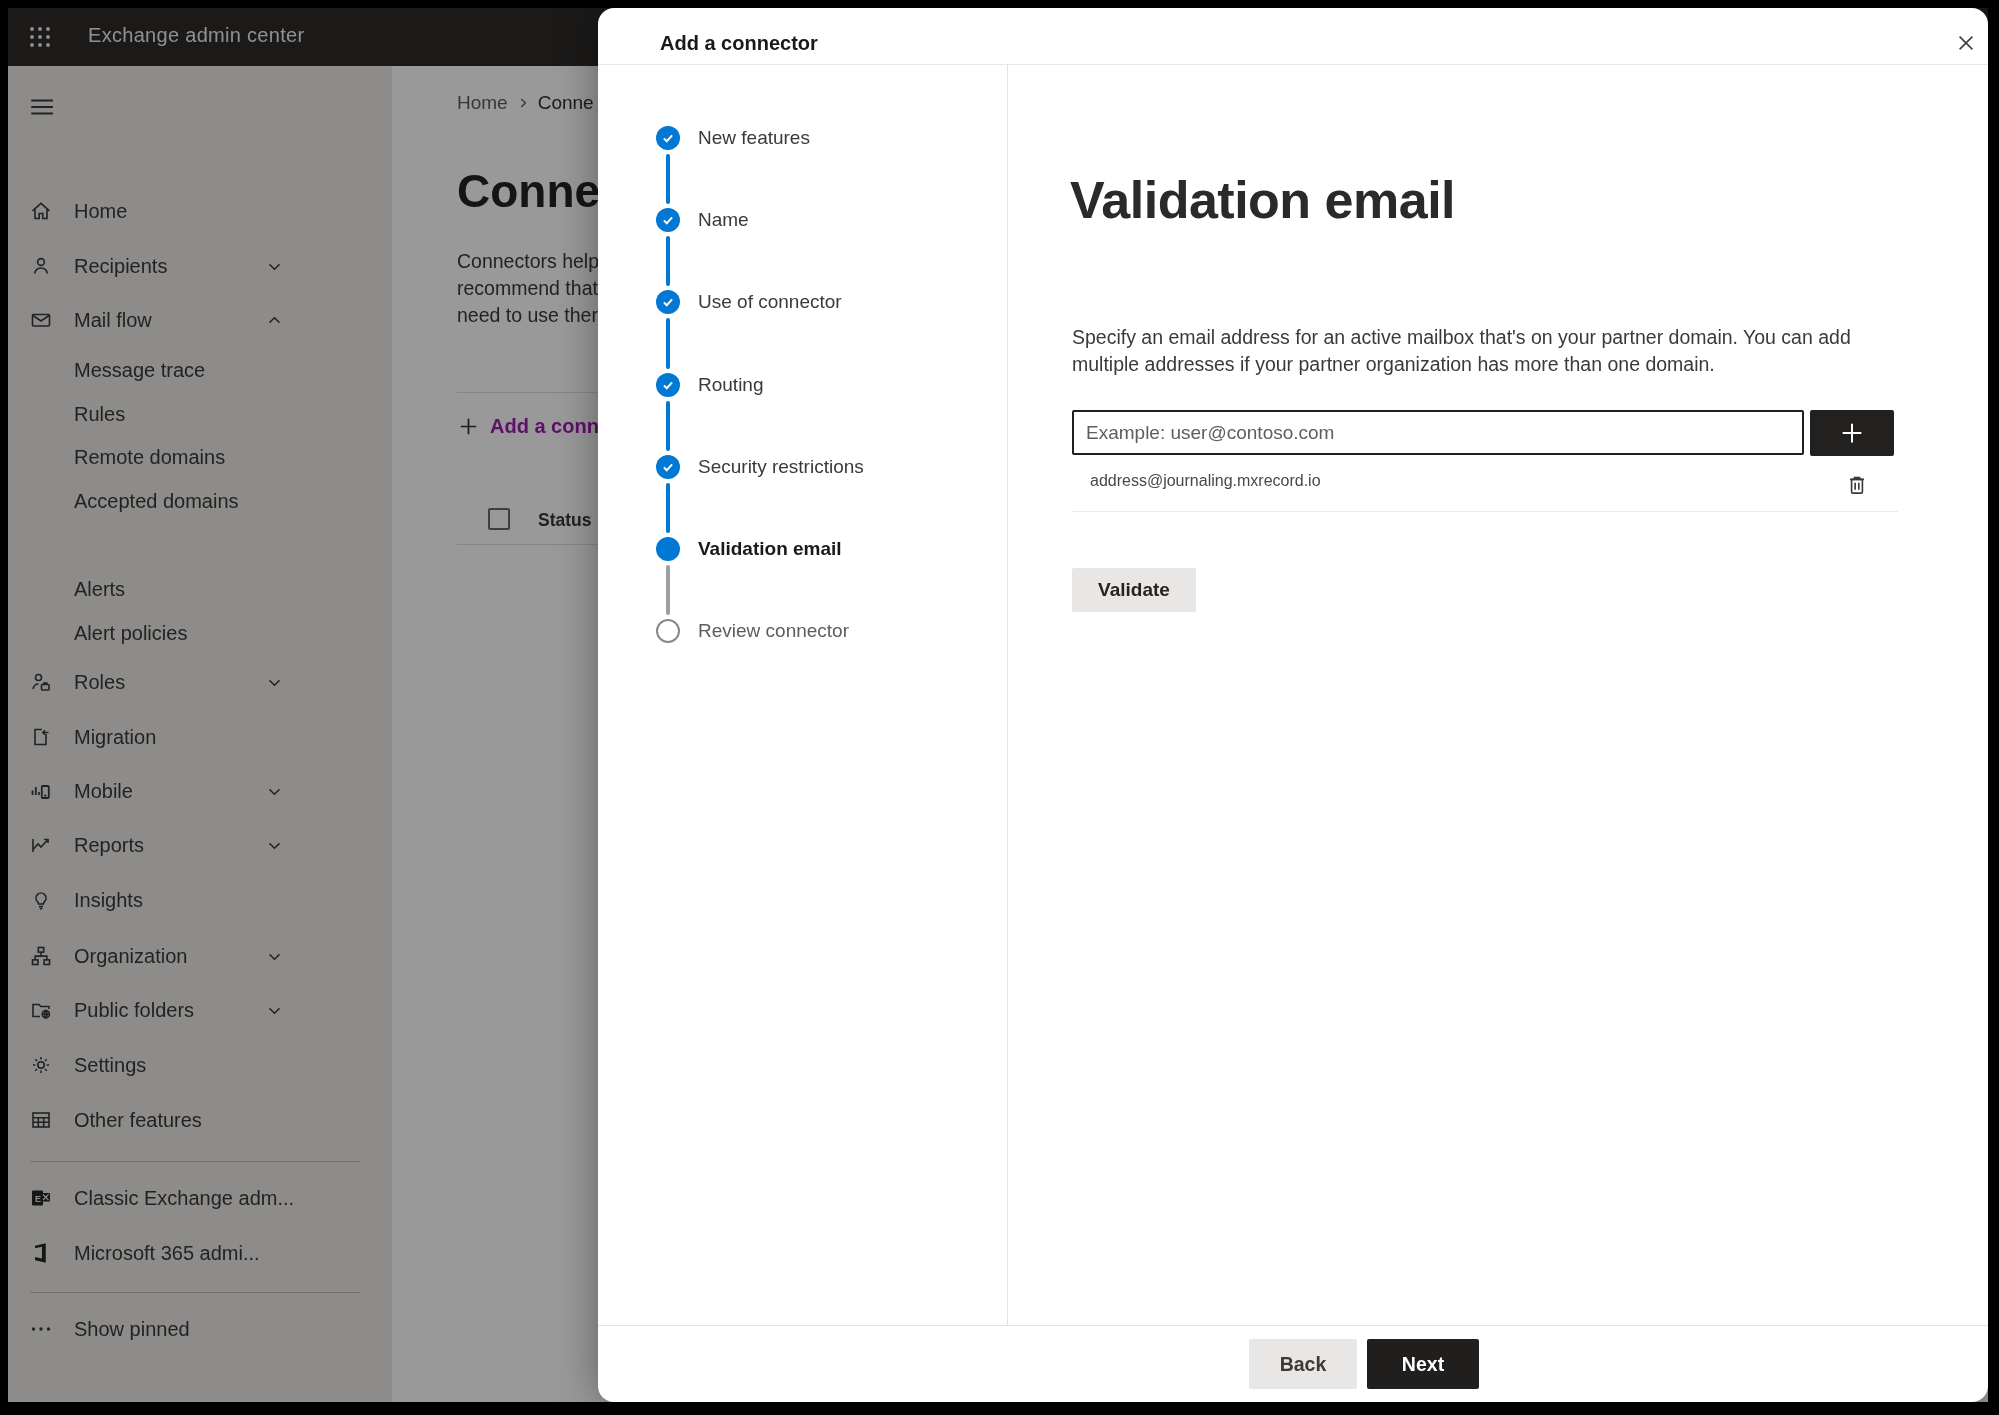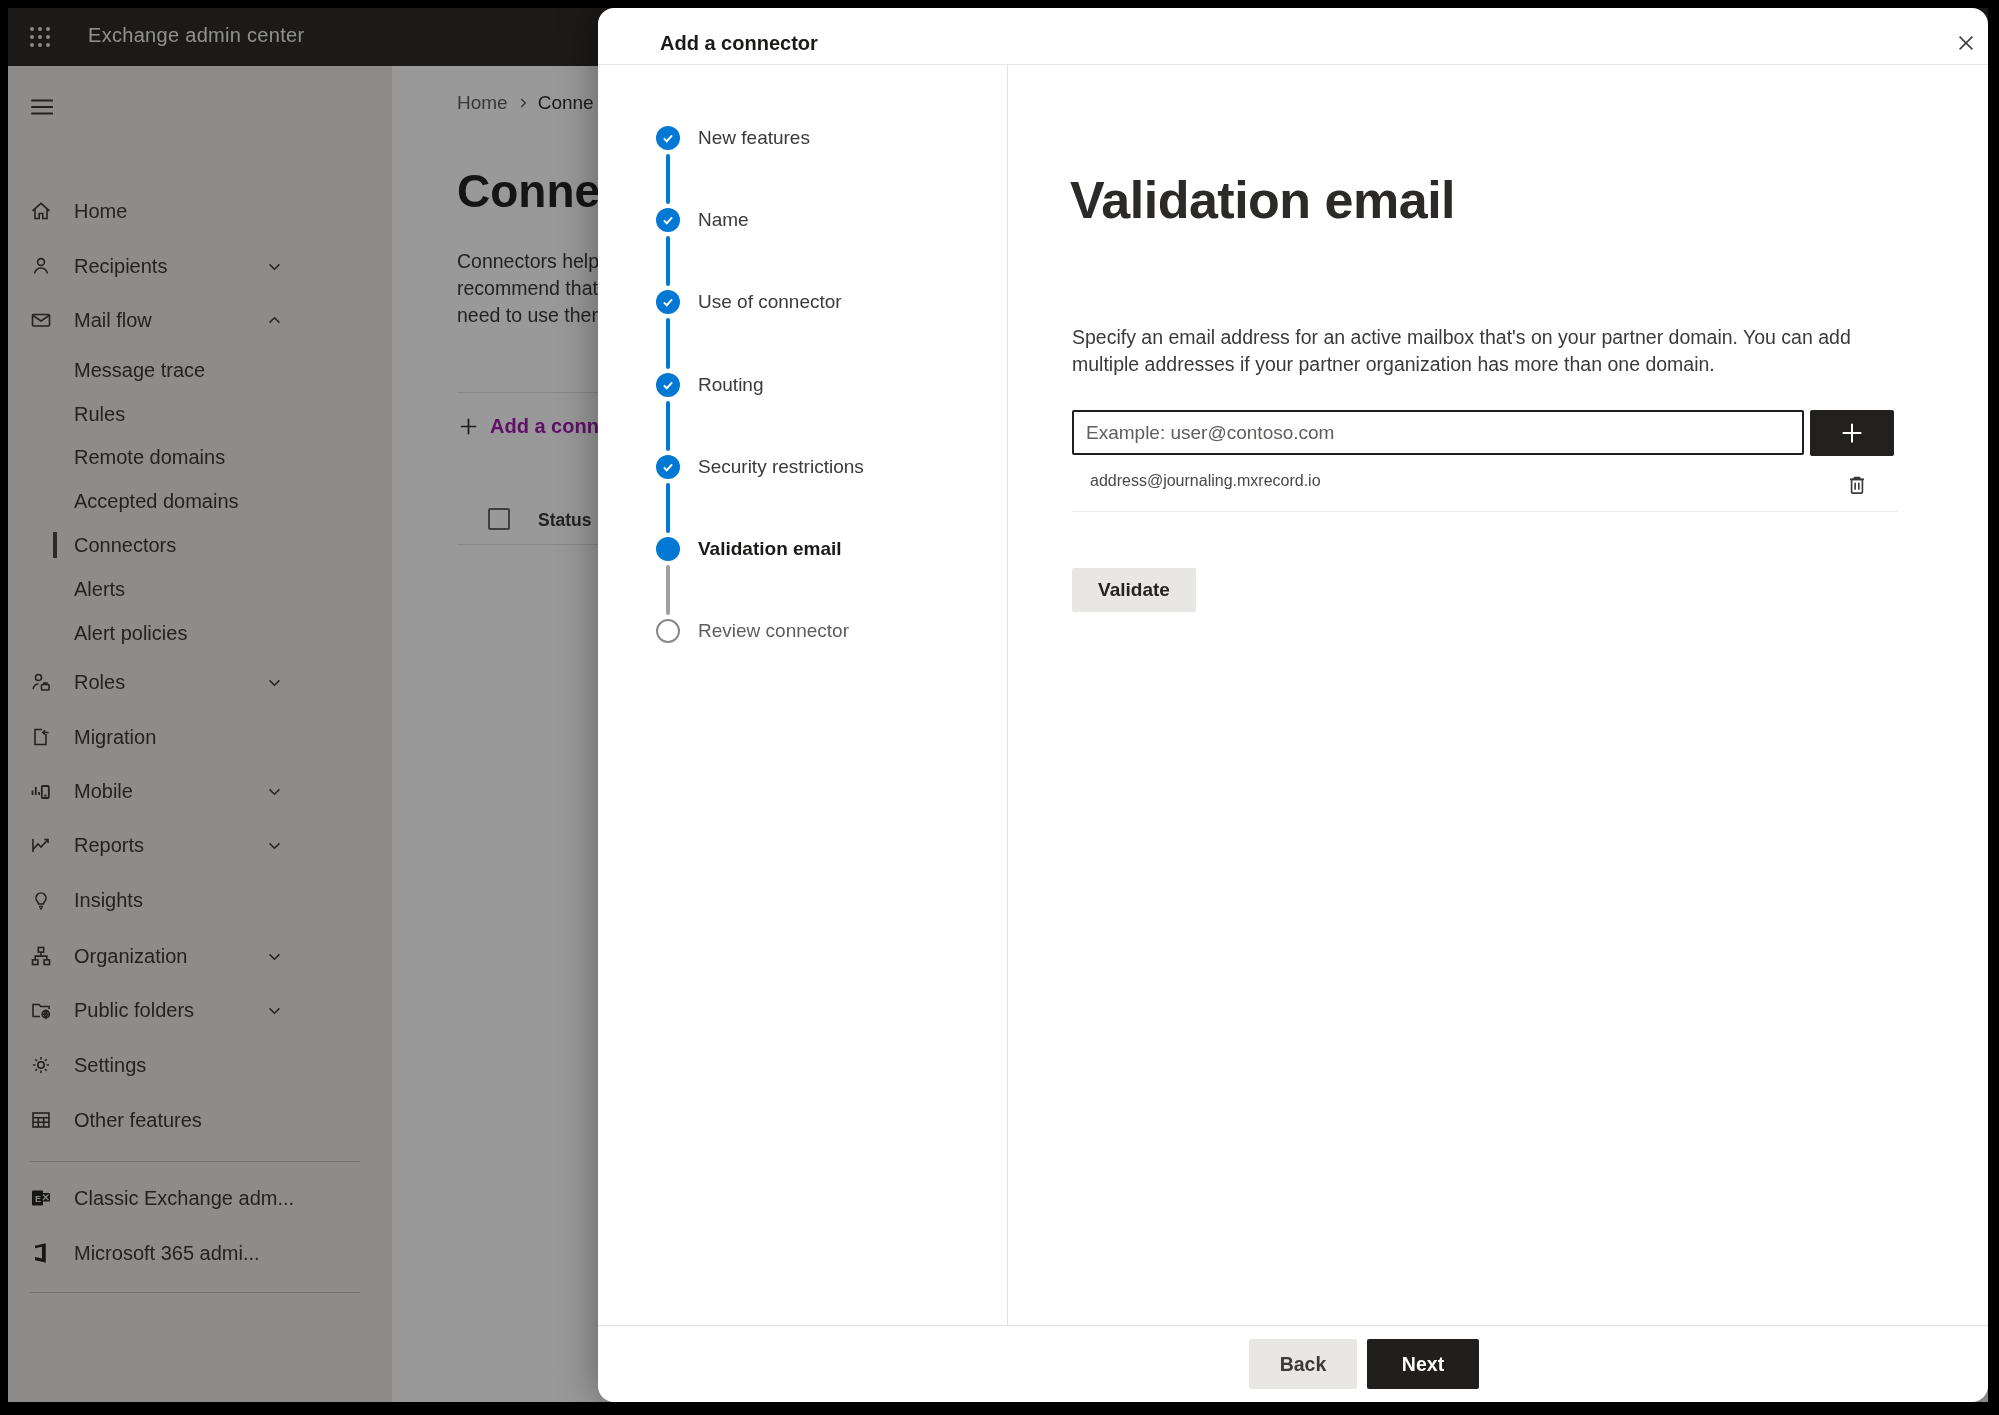--- a/index.html
+++ b/index.html
@@ -152,24 +152,20 @@
     </div>
     <div class="nav-item" style="top:326px">
       <span class="nav-label">Rules</span>
     </div>
     <div class="nav-item" style="top:369px">
       <span class="nav-label">Remote domains</span>
     </div>
     <div class="nav-item" style="top:413px">
       <span class="nav-label">Accepted domains</span>
     </div>
-    <div class="nav-item" style="top:457px">
-      <span class="sel-bar"></span>
-      <span class="nav-label">Connectors</span>
-    </div>
     <div class="nav-item" style="top:501px">
       <span class="nav-label">Alerts</span>
     </div>
     <div class="nav-item" style="top:545px">
       <span class="nav-label">Alert policies</span>
     </div>
 
     <div class="nav-item" style="top:594px">
       <span class="nav-icon">
           <svg viewBox="0 0 24 24" stroke="currentColor" stroke-width="1.6" fill="none">
@@ -311,20 +307,30 @@
           <svg viewBox="0 0 24 24">
             <path d="M6 4.8 16.5 2.6v18.8L6 19.2l7.5 1.6V3.4Z" fill="#262524"></path>
             <path d="M6 4.8 16.5 2.6v18.8L6 19.2V16l7 1.4V5.8L6 7.2Z" fill="#262524"></path>
           </svg>
         </span>
       <span class="nav-label">Microsoft 365 admi...</span>
     </div>
 
     <div class="nav-divider" style="top:1226px"></div>
 
+    <div class="nav-item" style="top:1241px">
+      <span class="nav-icon">
+          <svg viewBox="0 0 24 24" fill="currentColor">
+            <circle cx="4.5" cy="12" r="1.7"></circle>
+            <circle cx="12" cy="12" r="1.7"></circle>
+            <circle cx="19.5" cy="12" r="1.7"></circle>
+          </svg>
+        </span>
+      <span class="nav-label">Show pinned</span>
+    </div>
   </div>
 
   <div class="page">
     <div class="crumbs">
       <span>Home</span>
       <span class="crumb-sep">
           <svg viewBox="0 0 24 24" stroke="currentColor" stroke-width="2.4" fill="none">
             <path d="M9 5l7 7-7 7"></path>
           </svg>
         </span>

